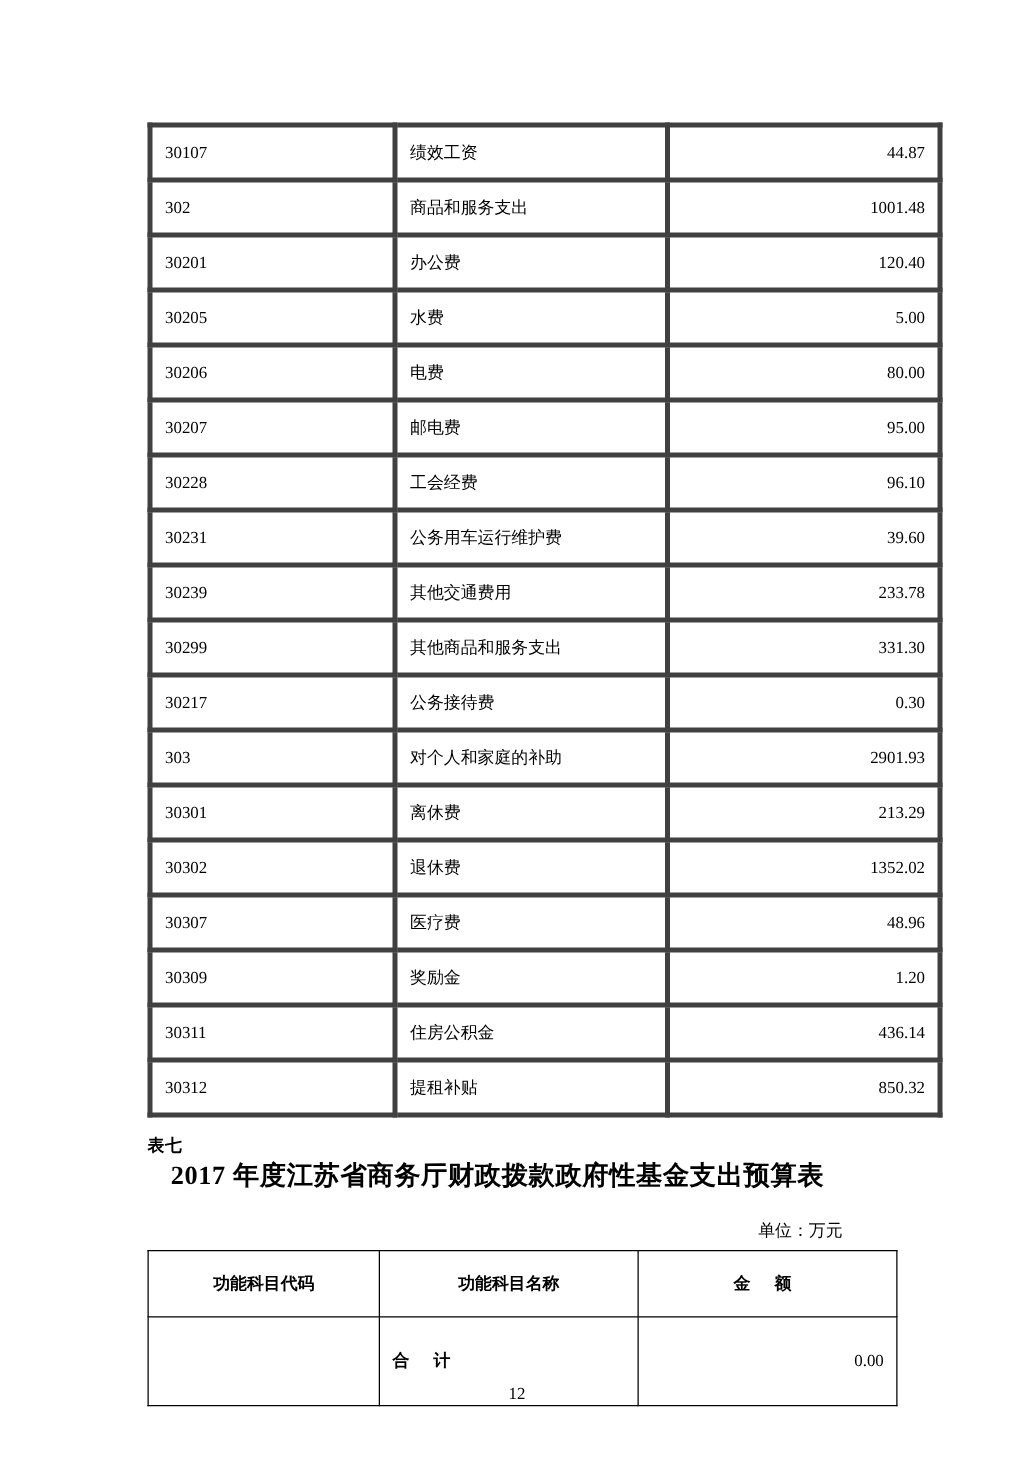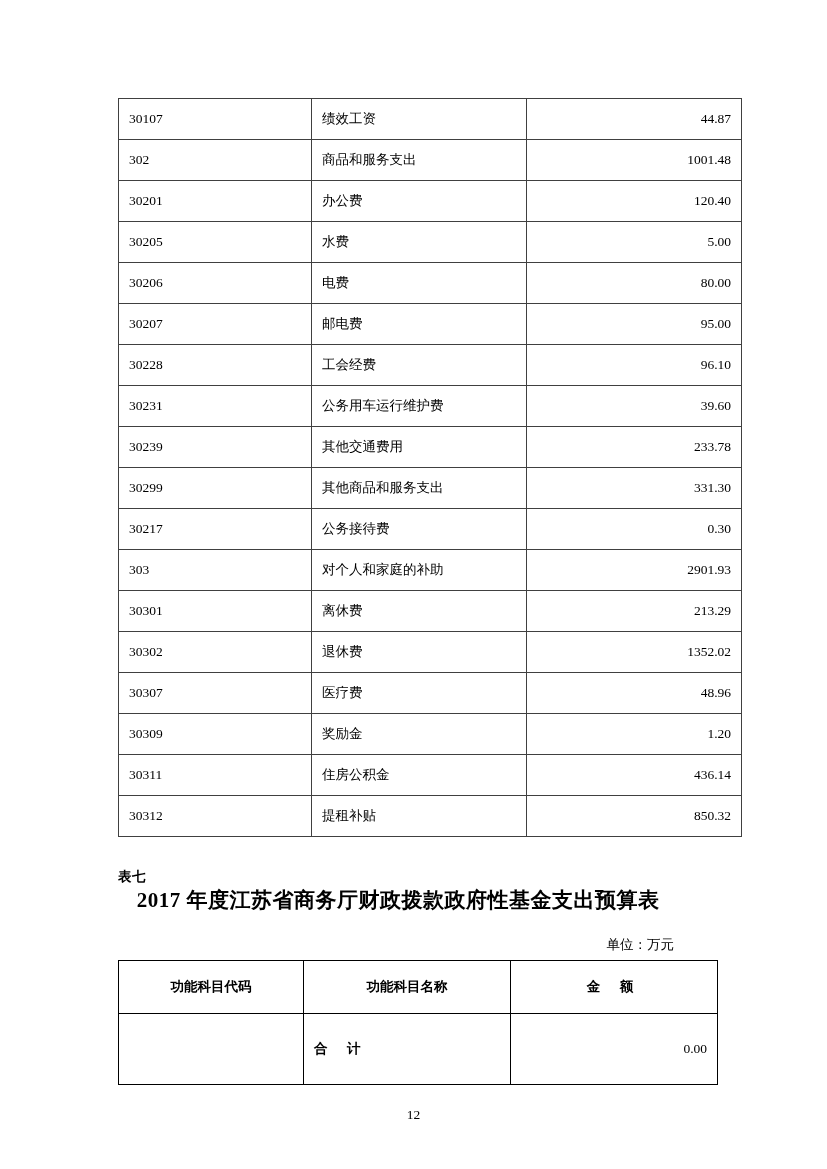--- a/index.html
+++ b/index.html
@@ -22,34 +22,34 @@
     left: 118px;
     top: 98px;
     width: 560px;
   }
   table.budget {
     border-collapse: collapse;
     width: 560px;
     table-layout: fixed;
   }
   table.budget td {
-    border: 1px solid #404040;
+    border: 4px solid #404040;
     height: 40px;
     padding: 0 10px;
     font-size: 13.5px;
     font-family: "Liberation Serif", serif;
     vertical-align: middle;
     line-height: 1.2;
   }
   td.col-code { width: 172px; text-align: left; }
   td.col-name { width: 194px; text-align: left; }
   td.col-amt  { width: 194px; text-align: right; }
 
   .table-label {
-    margin-top: 31px;
+    margin-top: 14px;
     font-size: 13.5px;
     font-weight: bold;
     font-family: "Liberation Serif", serif;
     letter-spacing: 0.5px;
   }
   .doc-title {
     text-align: center;
     font-size: 21px;
     font-weight: bold;
     font-family: "Liberation Serif", serif;

